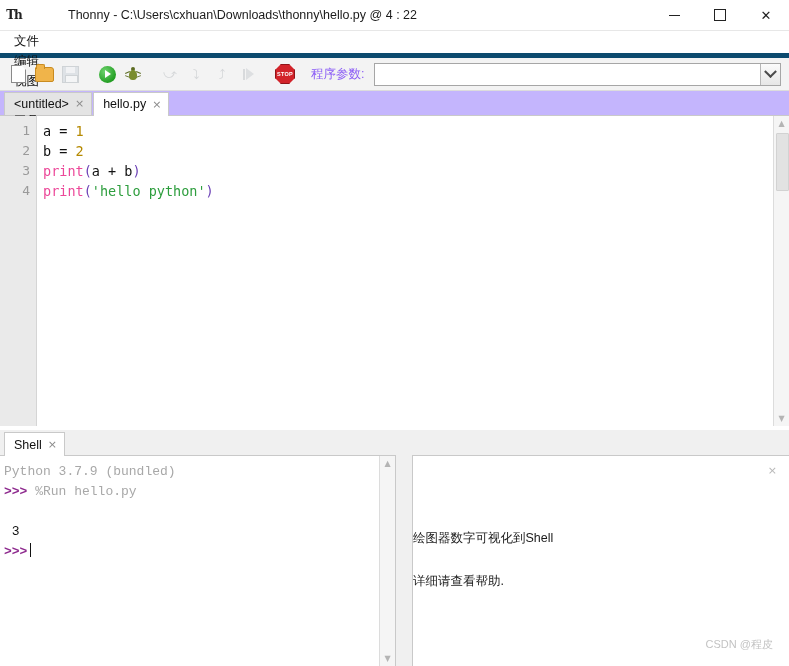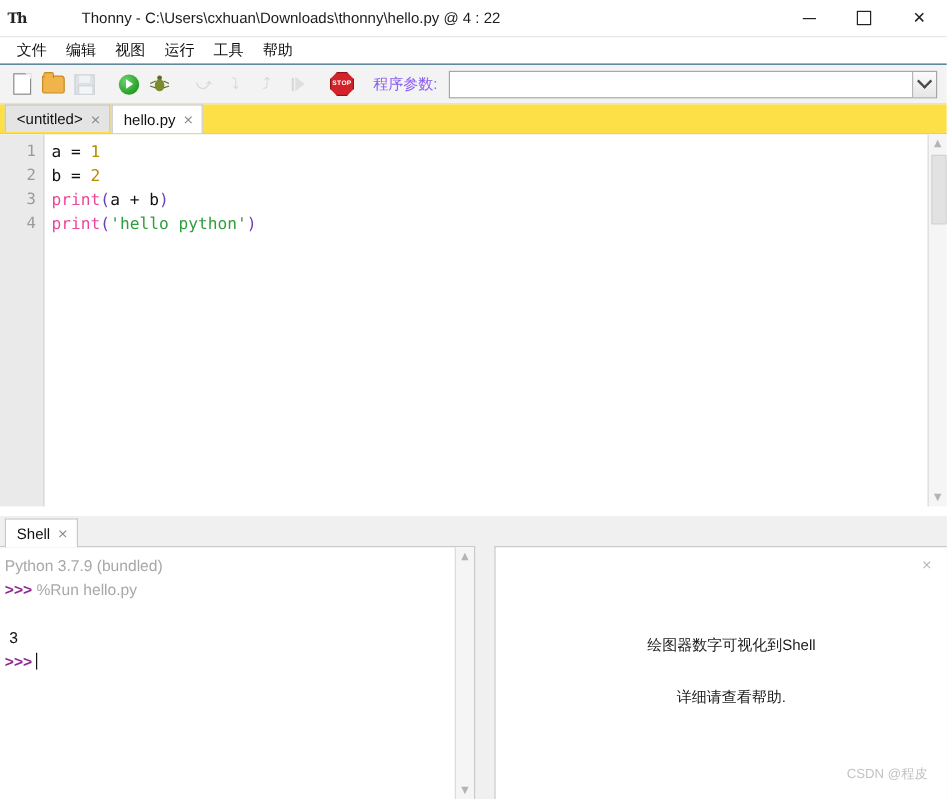--- a/index.html
+++ b/index.html
@@ -57,23 +57,23 @@
     font-family: "DejaVu Sans", sans-serif;
   }
   .win-btn.min span { display:block; width:11px; height:1px; background:#222; }
   .win-btn.max span { display:block; width:10px; height:10px; border:1px solid #222; }
 
   
   .menubar {
     height: 22px;
     background: #ffffff;
     display: flex;
-    align-items: center;
     padding-left: 6px;
-    border-bottom: 1px solid #0c4a6e;
+    border-bottom: 5px solid #0c4a6e;
+    flex-direction: column;
   }
   .menu-item {
     padding: 2px 8px;
     font-size: 12.5px;
     color: #111;
     font-family: "Liberation Sans", sans-serif;
     line-height: 16px;
   }
 
   
@@ -237,23 +237,23 @@
   .chev {
     width: 7px; height: 7px;
     border-right: 2px solid #4a4a4a;
     border-bottom: 2px solid #4a4a4a;
     transform: rotate(45deg) translate(-2px,-2px);
   }
 
   
   .tabstrip {
     height: 25px;
-    background: #fde047;
-    display: flex;
-    align-items: flex-start;
+    background: #c4b5fd;
+    display: flex;
+    align-items: center;
     padding-left: 4px;
     border-bottom: 1px solid #c9c9c9;
     box-sizing: border-box;
   }
   .tab {
     height: 23px;
     display: flex;
     align-items: center;
     padding: 0 7px 0 9px;
     font-size: 12.5px;
@@ -374,21 +374,21 @@
     background: #ffffff;
     border: 1px solid #c9c9c9;
     border-left: none;
     border-bottom: none;
     display: flex;
     box-sizing: border-box;
   }
   .shell-text {
     flex: 1;
     padding: 6px 0 0 4px;
-    font-family: Liberation Sans, sans-serif;
+    font-family: Liberation Mono, monospace;
     font-size: 13px;
     line-height: 20px;
     white-space: pre;
     box-sizing: border-box;
     overflow: hidden;
   }
   .sh-dim { color: #a8a8a8; }
   .sh-prompt { color: #8e2a8e; font-weight: bold; }
   .sh-out { color: #111; }
   .caret {
@@ -411,23 +411,22 @@
   }
   .rp-close {
     position: absolute;
     right: 12px; top: 8px;
     color: #b8b8b8;
     font-size: 11px;
     font-family: "DejaVu Sans", sans-serif;
   }
   .rp-center {
     position: absolute;
-    left: 17px; right: 0;
+    left: 0; right: 0;
     top: 74px;
-    text-align: center;
     font-family: "Liberation Sans", sans-serif;
     font-size: 12.5px;
     color: #1a1a1a;
   }
   .rp-line2 { margin-top: 26px; }
   .watermark {
     position: absolute;
     right: 16px;
     bottom: 14px;
     font-size: 11px;

